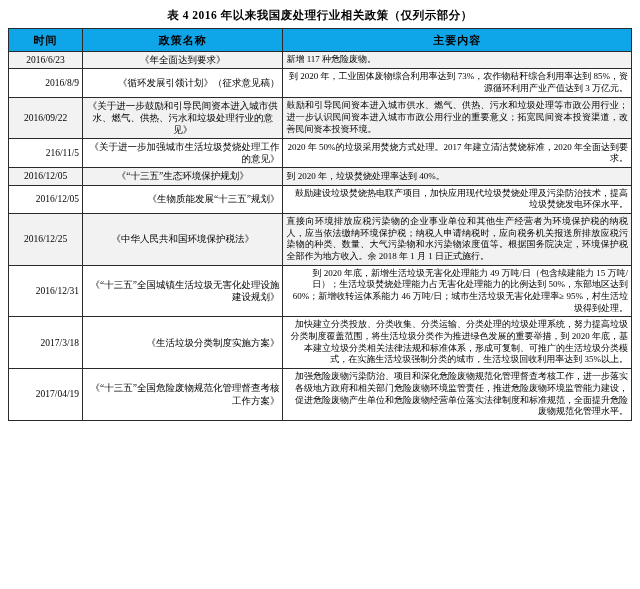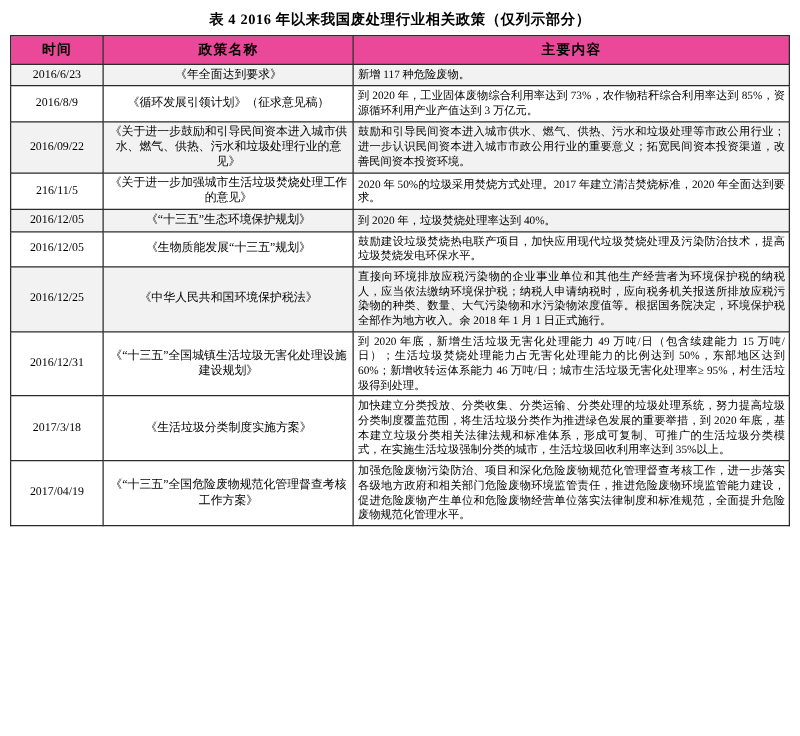--- a/index.html
+++ b/index.html
@@ -33,21 +33,21 @@
     table-layout: fixed;
     font-size: 9px;
     line-height: 1.28;
   }
   table.policy th, table.policy td {
     border: 1px solid #2b2b2b;
     vertical-align: middle;
     padding: 2px 3px;
   }
   table.policy thead th {
-    background: #ec4899;
+    background: #0ea5e9;
     font-weight: bold;
     font-size: 11px;
     text-align: center;
     padding: 4px 2px;
     letter-spacing: 1px;
   }
   col.c-date { width: 74px; }
   col.c-name { width: 200px; }
   col.c-content { width: 348px; }
 
@@ -60,21 +60,21 @@
     text-align: center;
     font-size: 9.5px;
   }
   td.content {
     text-align: justify;
     text-justify: inter-ideograph;
     font-size: 9px;
     line-height: 1.3;
   }
   .row-shade td { background: #f2f2f2; }
-  .row-plain td { background: #ffffff; }
+  .row-plain td { background: #ffffff; text-align: right; }
 </style>
 </head>
 <body>
 
 <div class="page">
 
   <div class="caption">表 4  2016 年以来我国废处理行业相关政策（仅列示部分）</div>
 
   <table class="policy">
     <colgroup>

